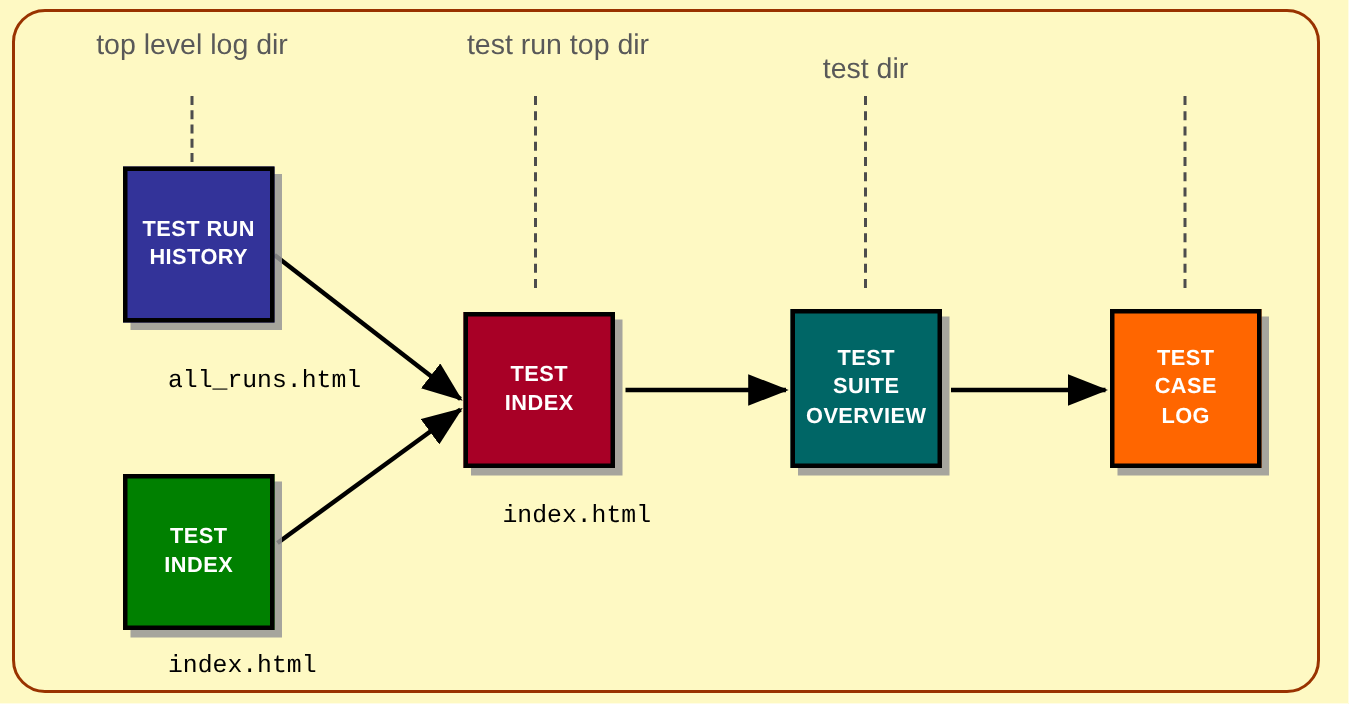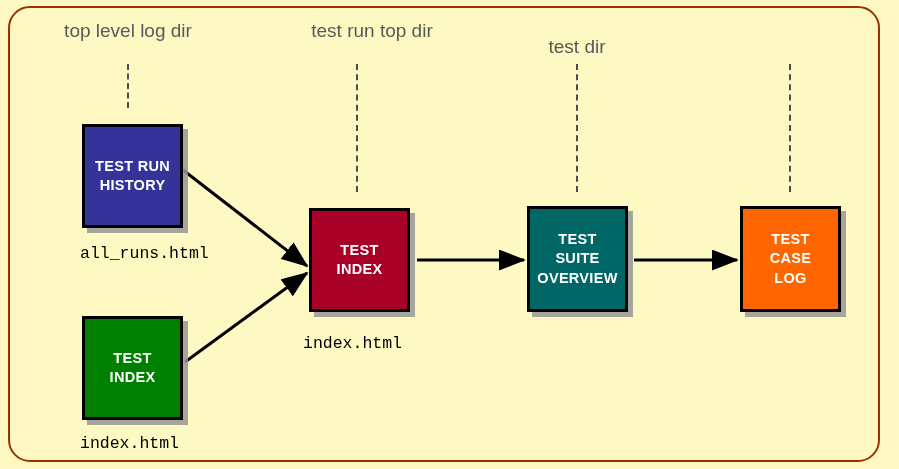--- a/index.html
+++ b/index.html
@@ -69,20 +69,21 @@
   }
   .node .node-text { white-space: pre-line; }
 
   
   .file-caption {
     position: absolute;
     color: #000000;
     font-family: "Liberation Mono", "DejaVu Sans Mono", monospace;
     font-size: 16.5px;
     white-space: nowrap;
+    margin-left: 32px;
   }
 
   svg#edges {
     position: absolute;
     left: 0;
     top: 0;
     width: 899px;
     height: 469px;
     pointer-events: none;
   }
@@ -108,21 +109,21 @@
       <marker id="arrowhead" markerWidth="9" markerHeight="7" refX="8.4" refY="3.5" orient="auto" markerUnits="strokeWidth">
         <polygon points="0 0, 9 3.5, 0 7" fill="#000000"></polygon>
       </marker>
     </defs>
     <line x1="183" y1="170" x2="307" y2="266" stroke="#000000" stroke-width="3" marker-end="url(#arrowhead)"></line>
     <line x1="185" y1="362" x2="307" y2="273" stroke="#000000" stroke-width="3" marker-end="url(#arrowhead)"></line>
     <line x1="417" y1="260" x2="524" y2="260" stroke="#000000" stroke-width="3" marker-end="url(#arrowhead)"></line>
     <line x1="634" y1="260" x2="737" y2="260" stroke="#000000" stroke-width="3" marker-end="url(#arrowhead)"></line>
   </svg>
 
-  <div class="node" style="left:82px; top:124px; width:101px; height:104px; background:#333399;">
+  <div class="node" style="left:82px; top:111px; width:101px; height:104px; background:#333399;">
     <span class="node-text">TEST RUN
 HISTORY</span>
   </div>
   <div class="file-caption" style="left:80px; top:244px;">all_runs.html</div>
 
   <div class="node" style="left:82px; top:316px; width:101px; height:104px; background:#008000;">
     <span class="node-text">TEST
 INDEX</span>
   </div>
   <div class="file-caption" style="left:80px; top:434px;">index.html</div>

